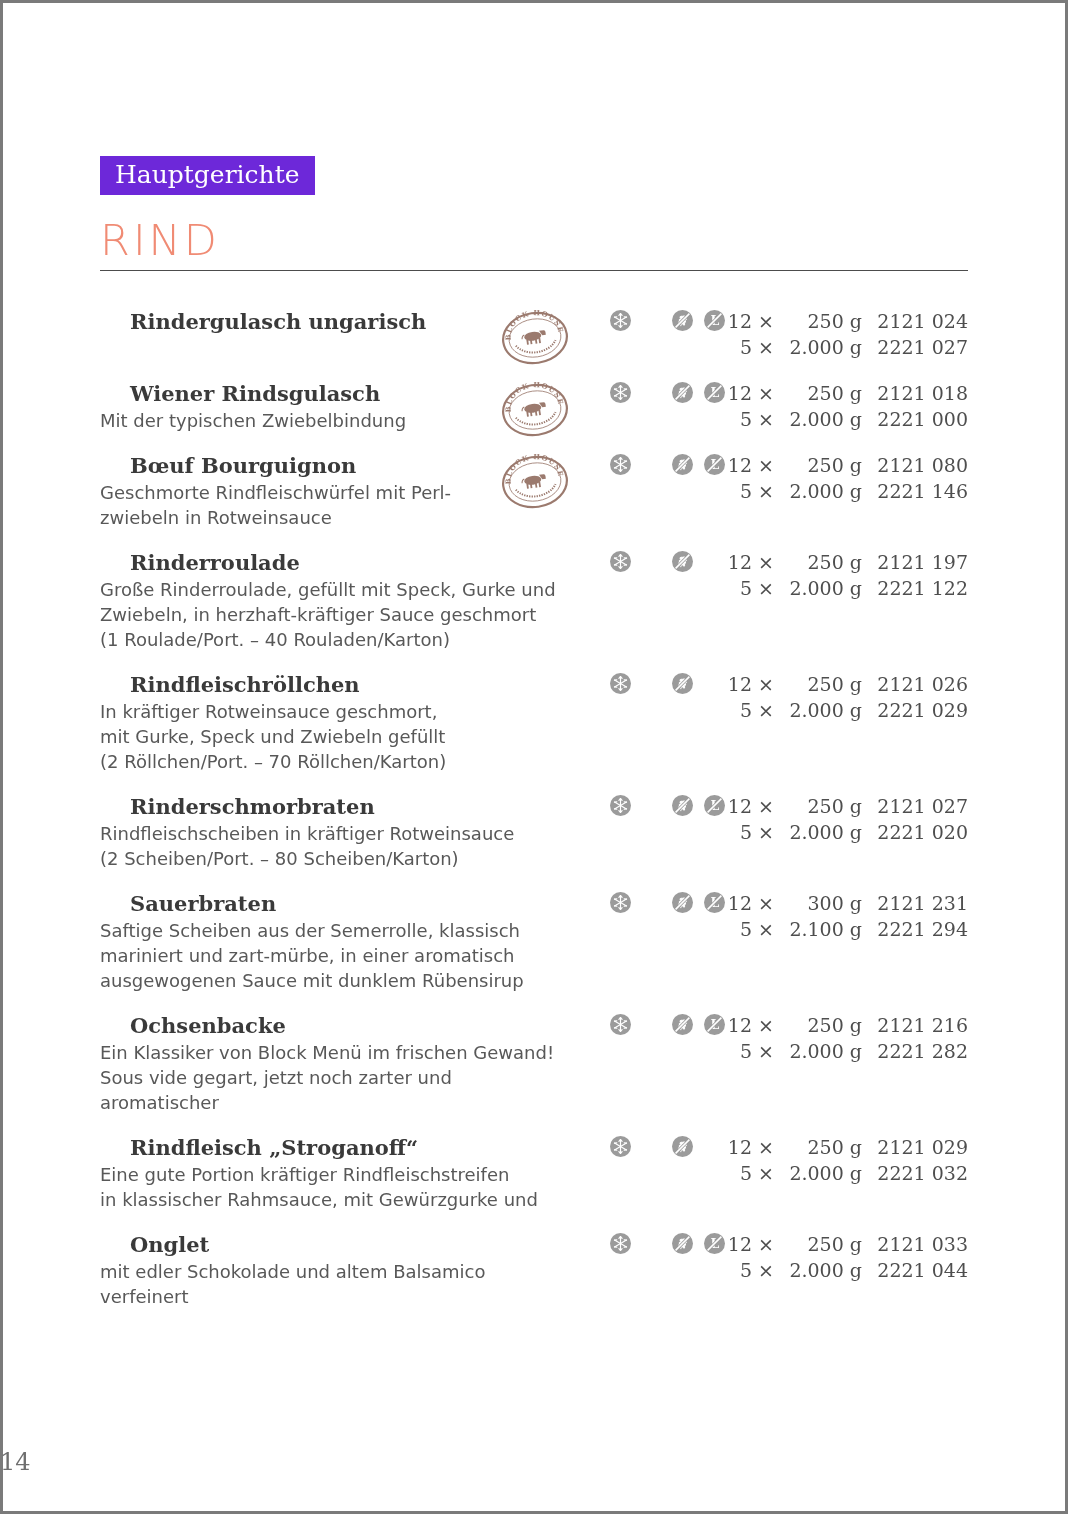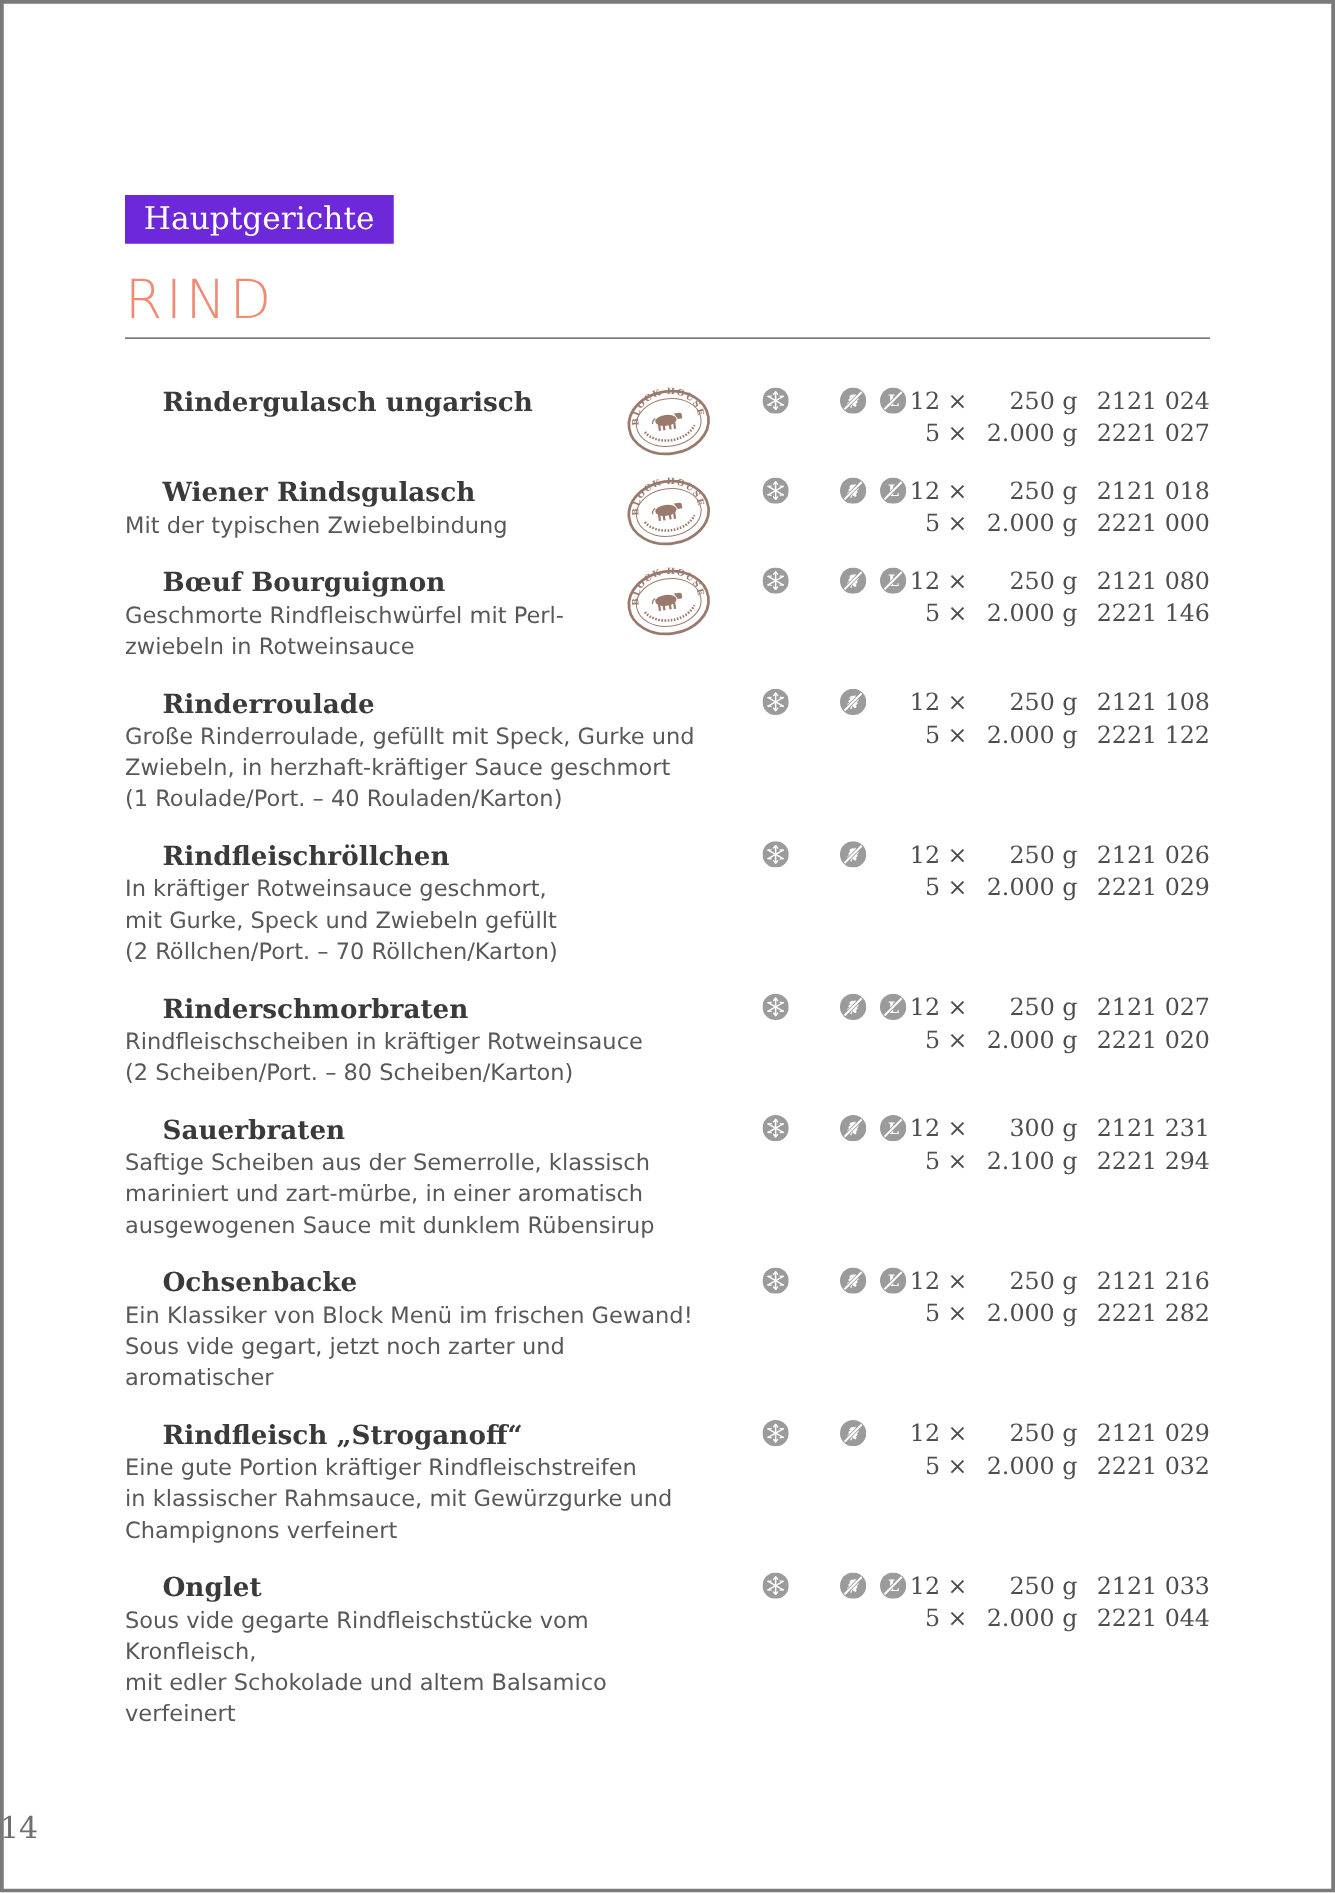--- a/index.html
+++ b/index.html
@@ -360,21 +360,21 @@
                 <ellipse cx="12.3" cy="13" rx="1.7" ry="0.9" transform="rotate(35 12.3 13)"></ellipse>
               </g>
               <line x1="3.6" y1="17.4" x2="17.4" y2="3.6" stroke="#9B9B9B" stroke-width="3"></line>
               <line x1="3.6" y1="17.4" x2="17.4" y2="3.6" stroke="#fff" stroke-width="1.5"></line>
             </svg></span>
         </div>
     <div class="nums">
           <div class="num-row">
             <span class="num-qty">12 ×</span>
             <span class="num-wt">250 g</span>
-            <span class="num-art">2121 108</span>
+            <span class="num-art">2121 197</span>
           </div>
           <div class="num-row">
             <span class="num-qty">5 ×</span>
             <span class="num-wt">2.000 g</span>
             <span class="num-art">2221 122</span>
           </div>
         </div>
   </div>
 
   <div class="item">
@@ -616,21 +616,20 @@
           </div>
         </div>
   </div>
 
   <div class="item">
     <div class="item-text">
       <div class="item-name">Rindfleisch „Stroganoff“</div>
       <div class="item-desc">
             <div>Eine gute Portion kräftiger Rindfleischstreifen</div>
             <div>in klassischer Rahmsauce, mit Gewürzgurke und</div>
-            <div>Champignons verfeinert</div>
           </div>
     </div>
 
     <div class="icon-row">
           <span class="pi" style="left: 0px;"><svg viewBox="0 0 21 21" width="21" height="21">
               <circle cx="10.5" cy="10.5" r="10.5" fill="#9B9B9B"></circle>
               <g stroke="#fff" stroke-width="1.2" stroke-linecap="round">
                 <line x1="10.5" y1="3.6" x2="10.5" y2="17.4"></line>
                 <line x1="4.5" y1="7.1" x2="16.5" y2="13.9"></line>
                 <line x1="4.5" y1="13.9" x2="16.5" y2="7.1"></line>
@@ -670,21 +669,20 @@
             <span class="num-wt">2.000 g</span>
             <span class="num-art">2221 032</span>
           </div>
         </div>
   </div>
 
   <div class="item">
     <div class="item-text">
       <div class="item-name">Onglet</div>
       <div class="item-desc">
-            <div>Sous vide gegarte Rindfleischstücke vom Kronfleisch,</div>
             <div>mit edler Schokolade und altem Balsamico verfeinert</div>
           </div>
     </div>
 
     <div class="icon-row">
           <span class="pi" style="left: 0px;"><svg viewBox="0 0 21 21" width="21" height="21">
               <circle cx="10.5" cy="10.5" r="10.5" fill="#9B9B9B"></circle>
               <g stroke="#fff" stroke-width="1.2" stroke-linecap="round">
                 <line x1="10.5" y1="3.6" x2="10.5" y2="17.4"></line>
                 <line x1="4.5" y1="7.1" x2="16.5" y2="13.9"></line>

